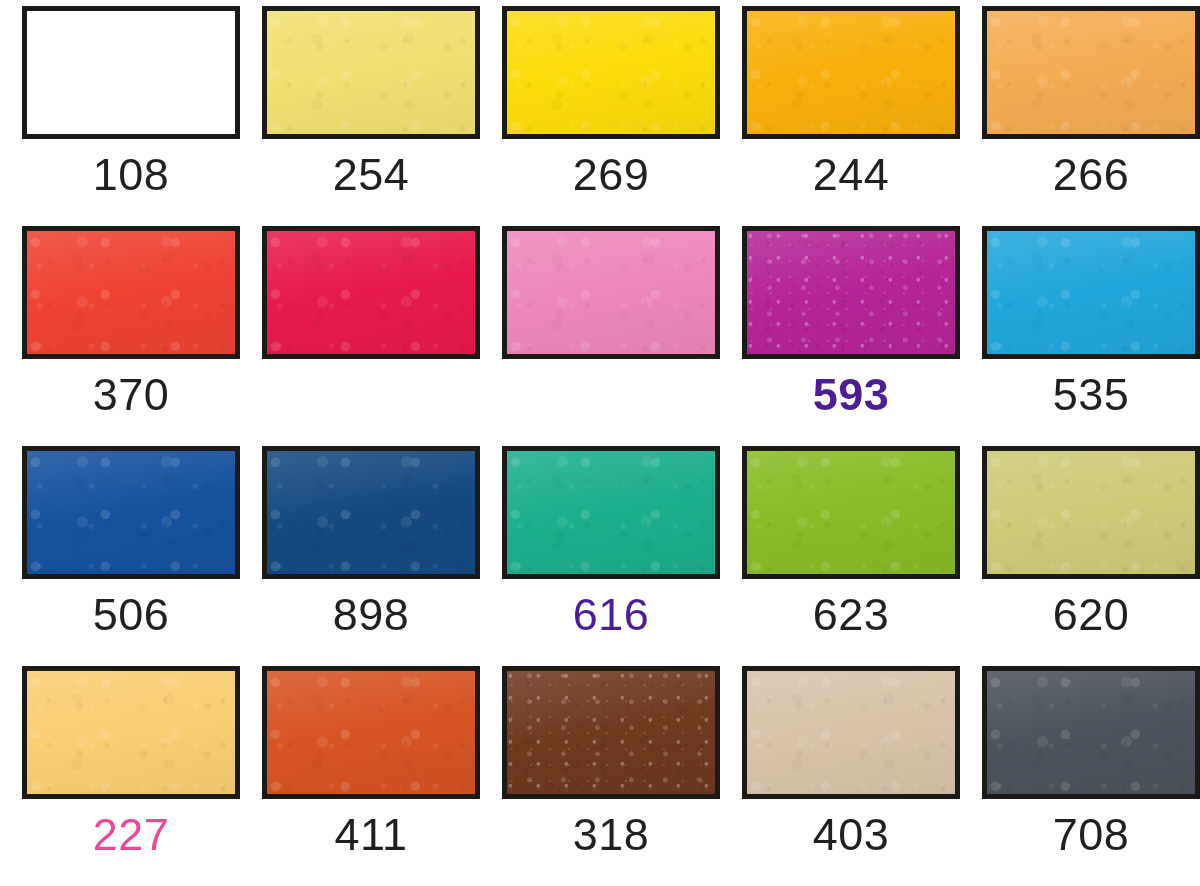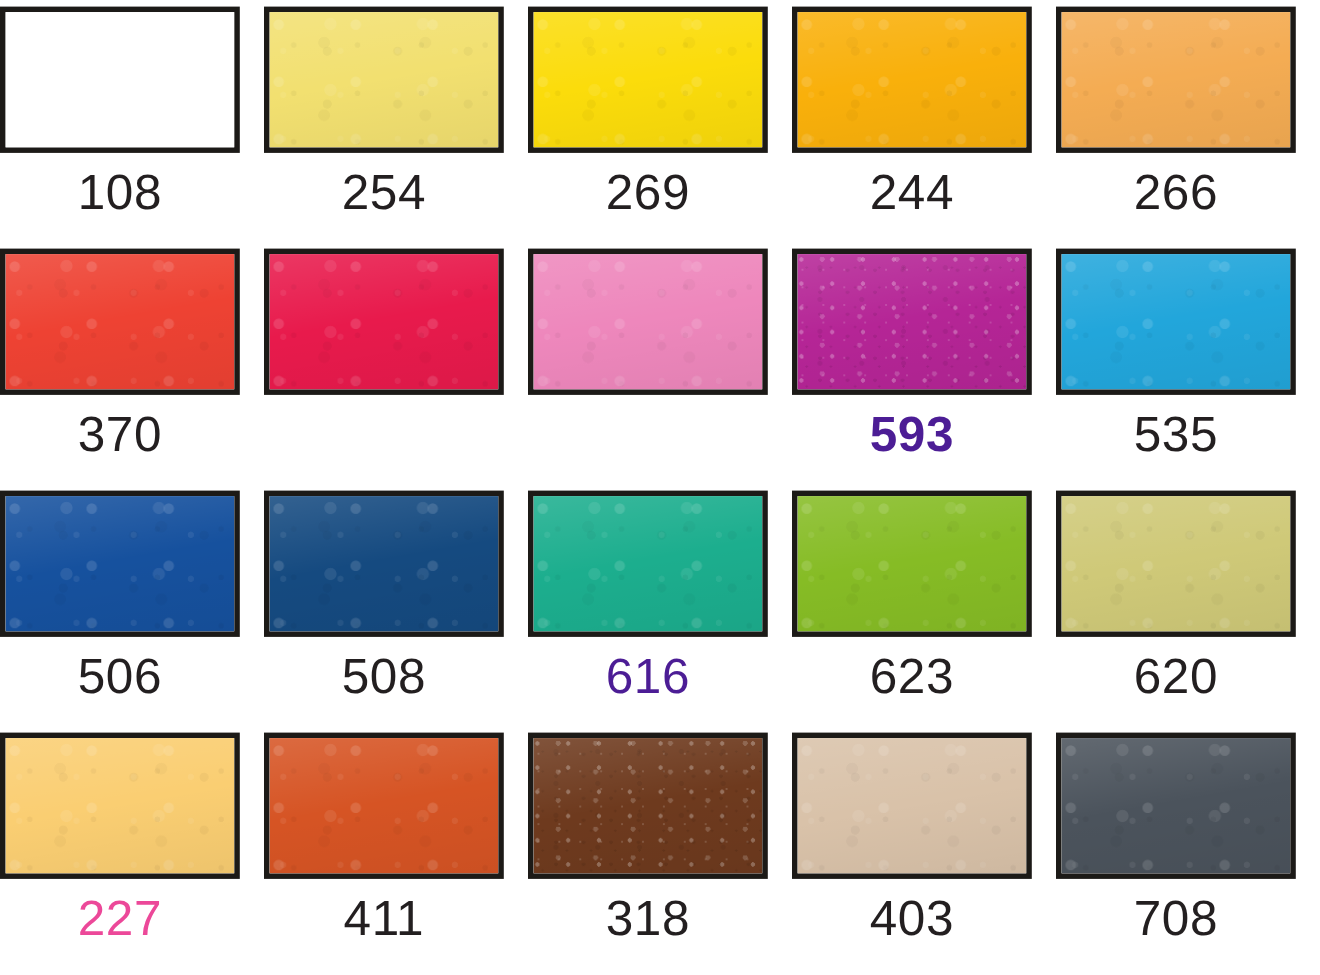--- a/index.html
+++ b/index.html
@@ -29,21 +29,21 @@
     height: 880px;
     padding-top: 6px;
     box-sizing: border-box;
   }
   .swatch-cell {
     position: relative;
     width: 240px;
     height: 220px;
     display: flex;
     flex-direction: column;
-    align-items: flex-start;
+    align-items: flex-end;
   }
   .swatch-chip {
     width: 218px;
     height: 133px;
     margin-left: 0px;
     border: 5px solid #1c1a17;
     box-sizing: border-box;
     position: relative;
     overflow: hidden;
   }
@@ -179,21 +179,21 @@
           <div class="swatch-sheen"></div>
         </div>
         <div class="swatch-label" style="color: rgb(35, 31, 32);">506</div>
       </div>
       <div class="swatch-cell">
         <div class="swatch-chip" style="border-color: rgb(28, 26, 23);">
           <div class="swatch-fill" style="background: rgb(21, 74, 128);"></div>
           <div class="swatch-texture"></div>
           <div class="swatch-sheen"></div>
         </div>
-        <div class="swatch-label" style="color: rgb(35, 31, 32);">508</div>
+        <div class="swatch-label" style="color: rgb(35, 31, 32);">898</div>
       </div>
       <div class="swatch-cell">
         <div class="swatch-chip" style="border-color: rgb(28, 26, 23);">
           <div class="swatch-fill" style="background: rgb(28, 174, 142);"></div>
           <div class="swatch-texture"></div>
           <div class="swatch-sheen"></div>
         </div>
         <div class="swatch-label" style="color: #4c1d95;">616</div>
       </div>
       <div class="swatch-cell">

